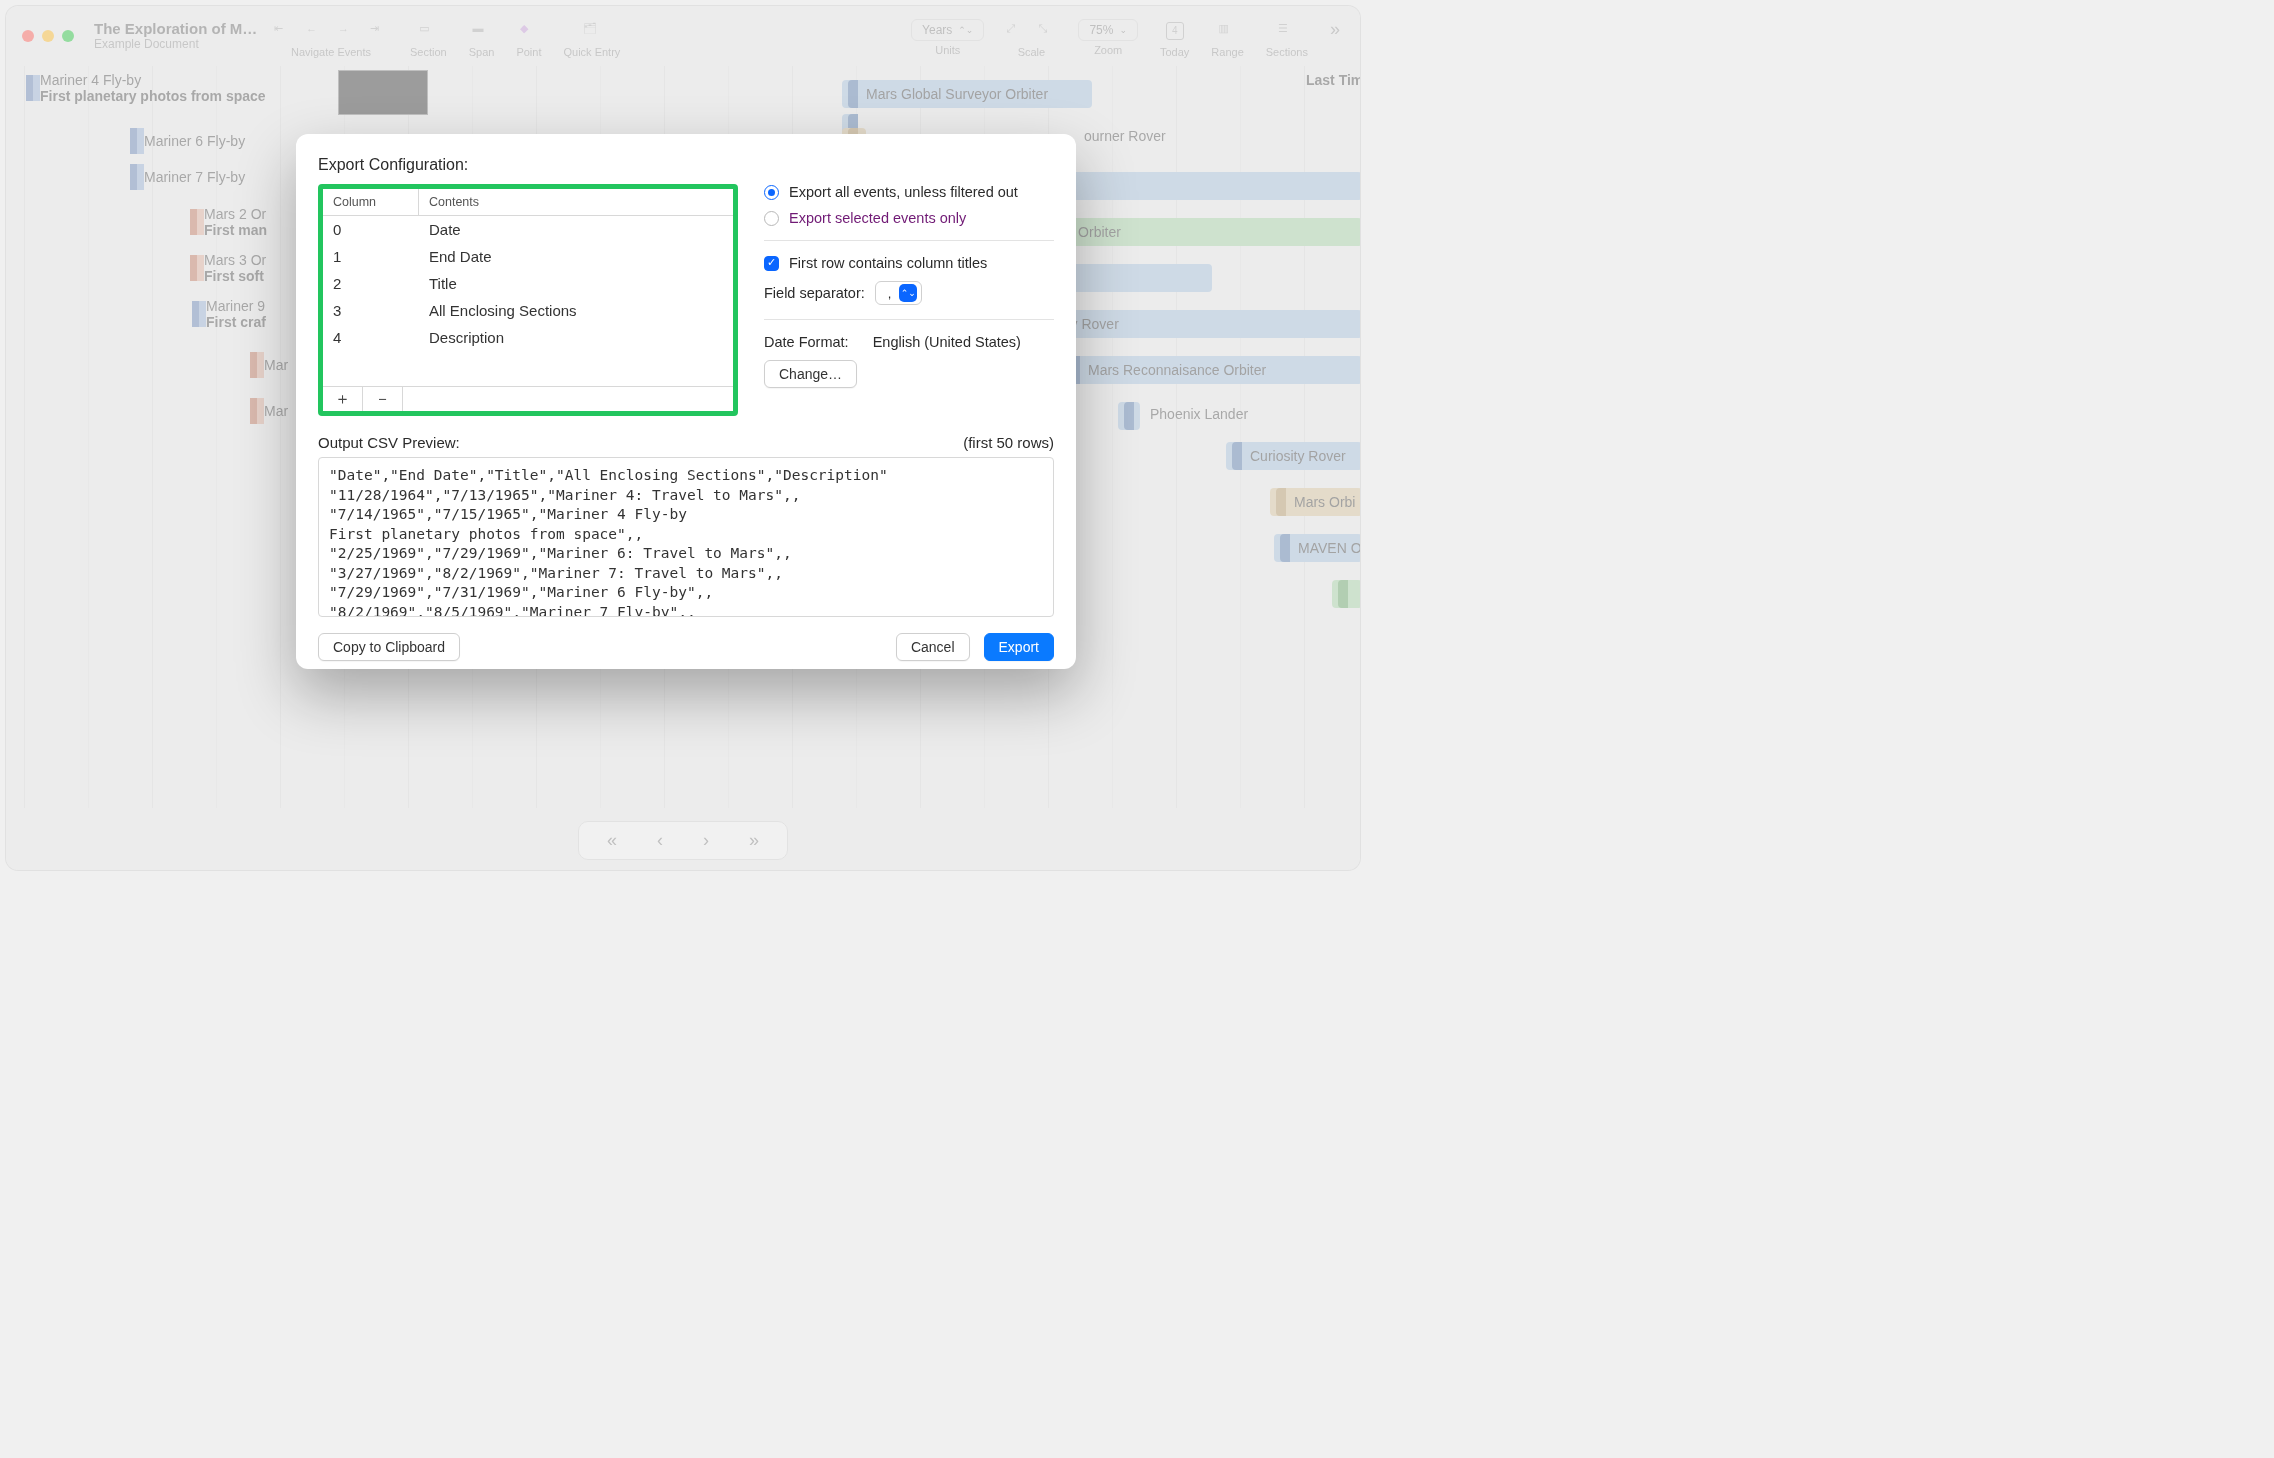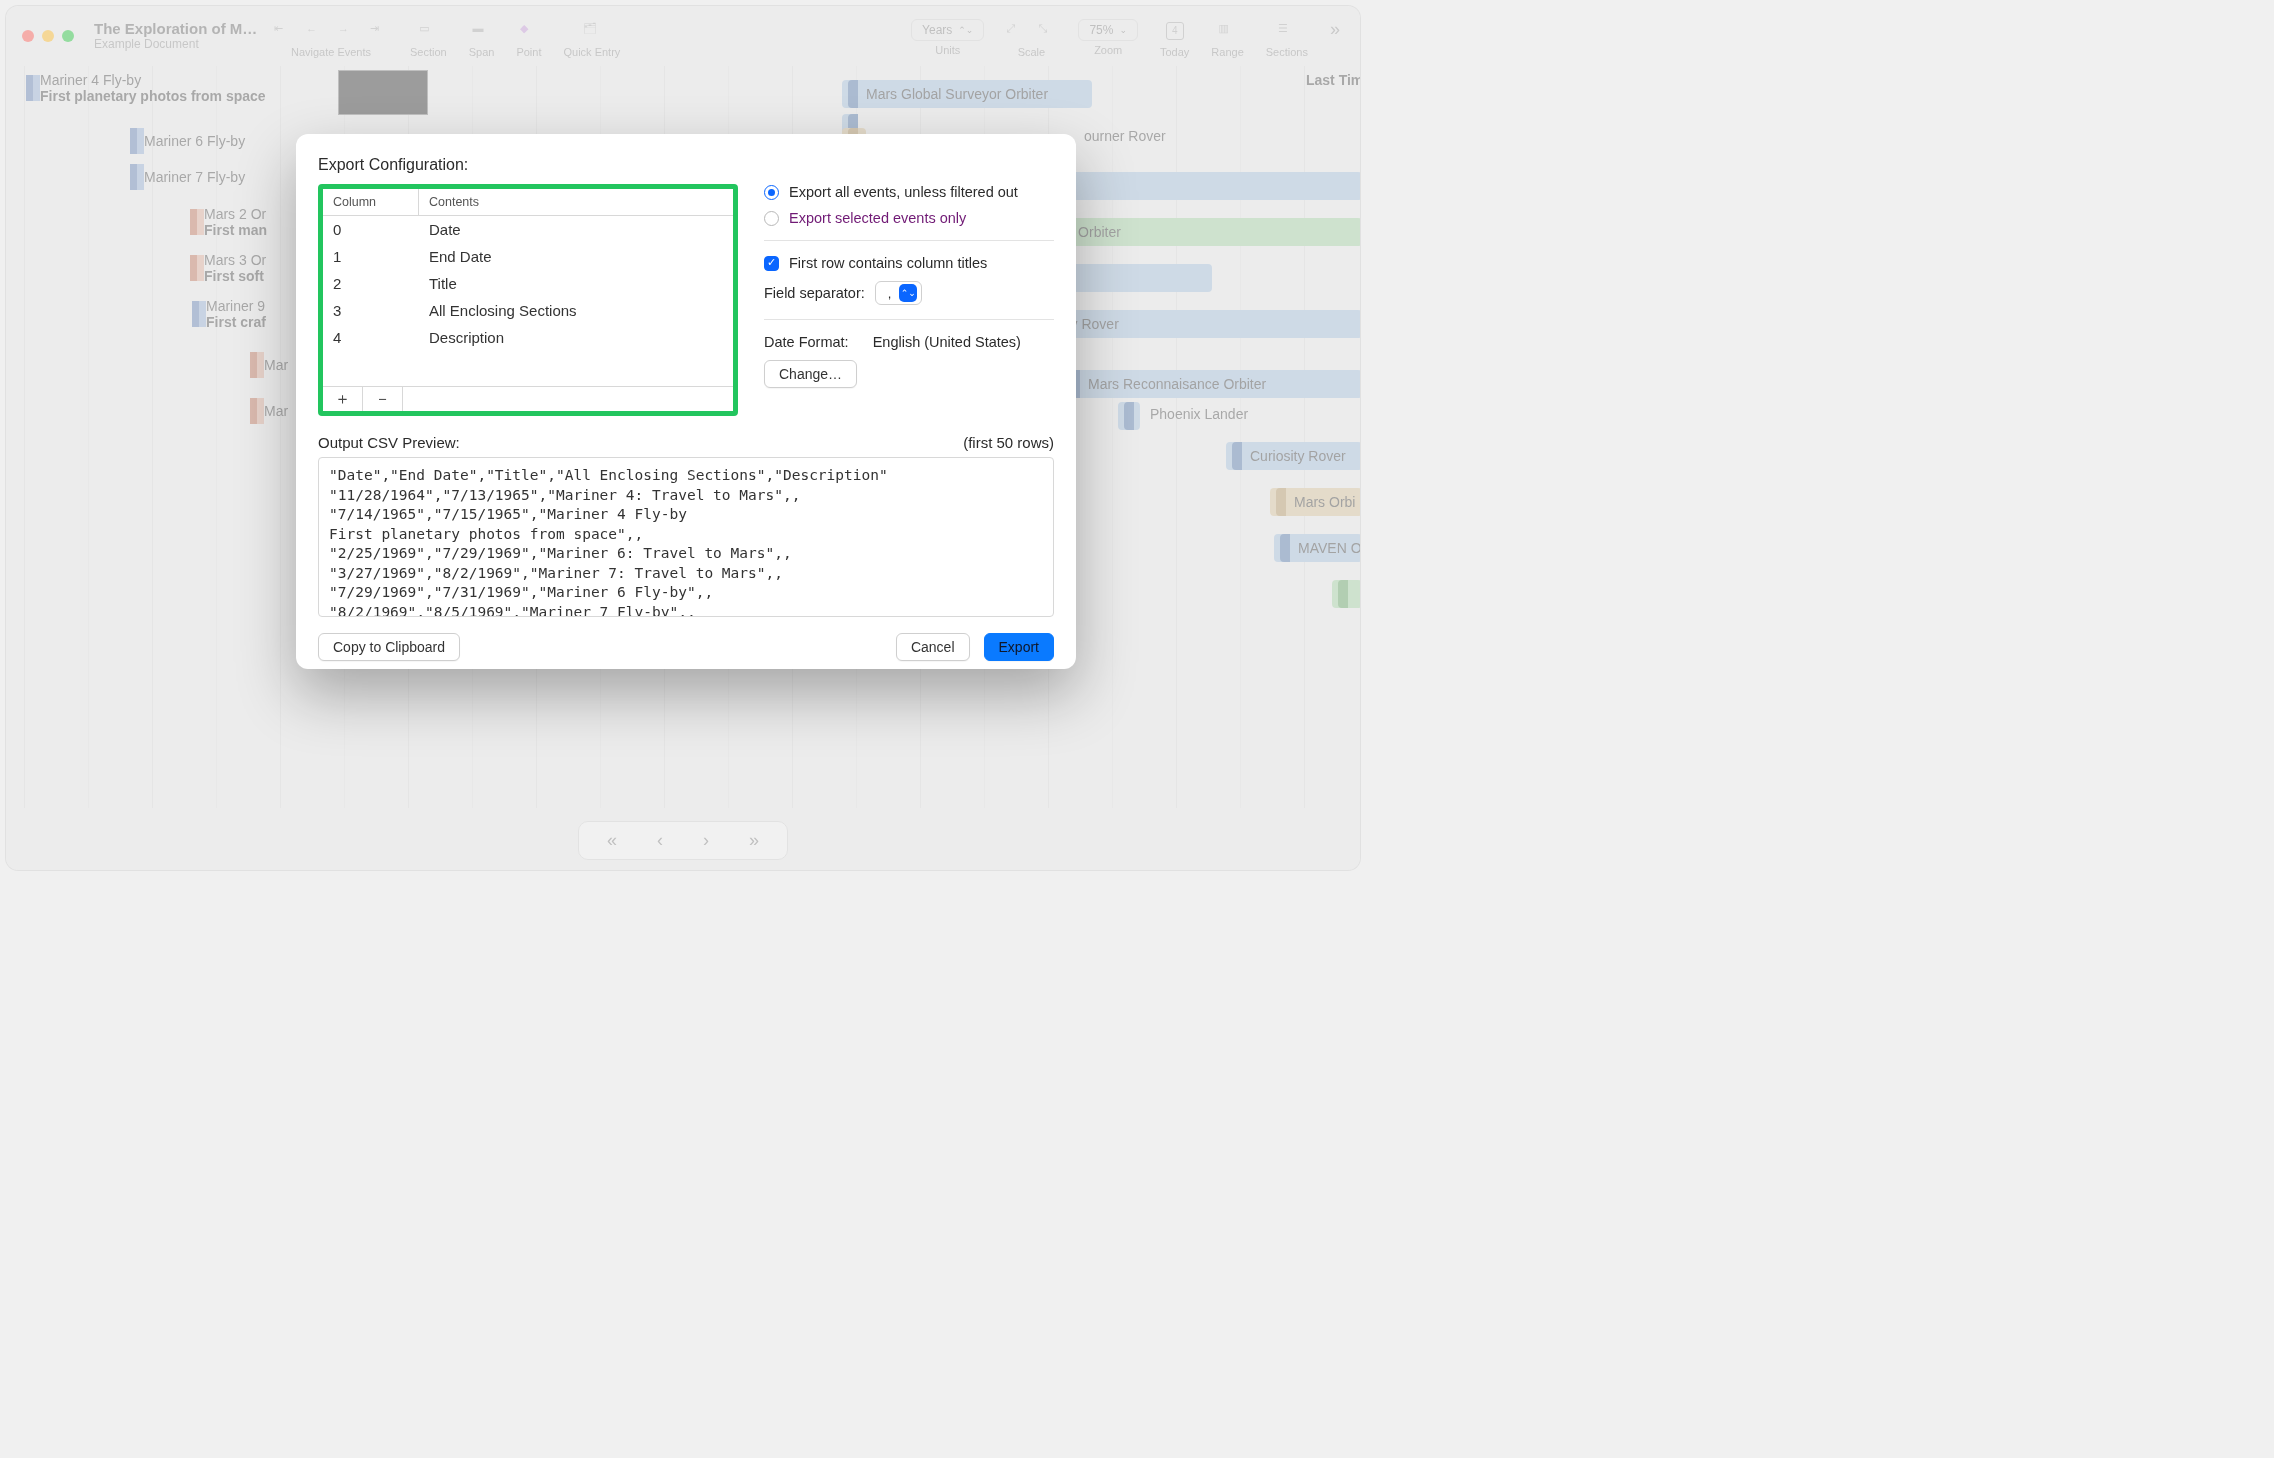--- a/index.html
+++ b/index.html
@@ -141,21 +141,21 @@
   .sep-caret{
     background:#0a66ff;color:#fff;border-radius:5px;width:18px;height:18px;
     display:flex;align-items:center;justify-content:center;font-size:9px;line-height:1;
   }
   hr.thin{border:none;border-top:1px solid #e3e3e3;margin:4px 0;}
   .btn {
     border:1px solid #cfcfcf;border-radius:6px;background:#fff;
     padding:5px 14px;font-size:14px;color:#333;cursor:pointer;
     box-shadow:0 1px 1px rgba(0,0,0,.04);
   }
-  .btn.primary{ background:#0a7aff;color:#0f172a;border-color:#0a7aff;text-align:right;}
+  .btn.primary{ background:#0a7aff;color:#ffffff;border-color:#0a7aff;text-align:right;}
   .preview-head{ display:flex; justify-content:space-between; margin-top:18px; font-size:15px;}
   .preview {
     margin-top:6px; border:1px solid #d8d8d8; border-radius:4px;
     padding:8px 10px; height:160px; overflow:hidden;
     font-family: ui-monospace, Menlo, Consolas, monospace;
     font-size:14.5px; color:#333; white-space:pre; line-height:1.35;
   }
   .modal-foot{ display:flex; justify-content:space-between; margin-top:16px;}
   .modal-foot .right{display:flex;gap:14px;}
 </style>
@@ -361,21 +361,21 @@
         <span>press Orbiter</span>
       </div>
     <div class="bar bar-blue" style="left:1018px;top:198px;width:188px">
         <div class="h"></div>
         <span>over</span>
       </div>
     <div class="bar bar-blue" style="left:1018px;top:244px;width:338px">
         <div class="h"></div>
         <span>unity Rover</span>
       </div>
-    <div class="bar bar-blue" style="left:1058px;top:304px;width:298px">
+    <div class="bar bar-blue" style="left:1058px;top:290px;width:298px">
         <div class="h"></div>
         <span>Mars Reconnaisance Orbiter</span>
       </div>
 
     <div class="bar bar-blue" style="left:1112px;top:336px;width:22px">
         <div class="h"></div>
       </div>
     <div class="bar-label-out" style="left:1144px;top:340px">Phoenix Lander</div>
 
     <div class="bar bar-blue" style="left:1220px;top:376px;width:136px">

